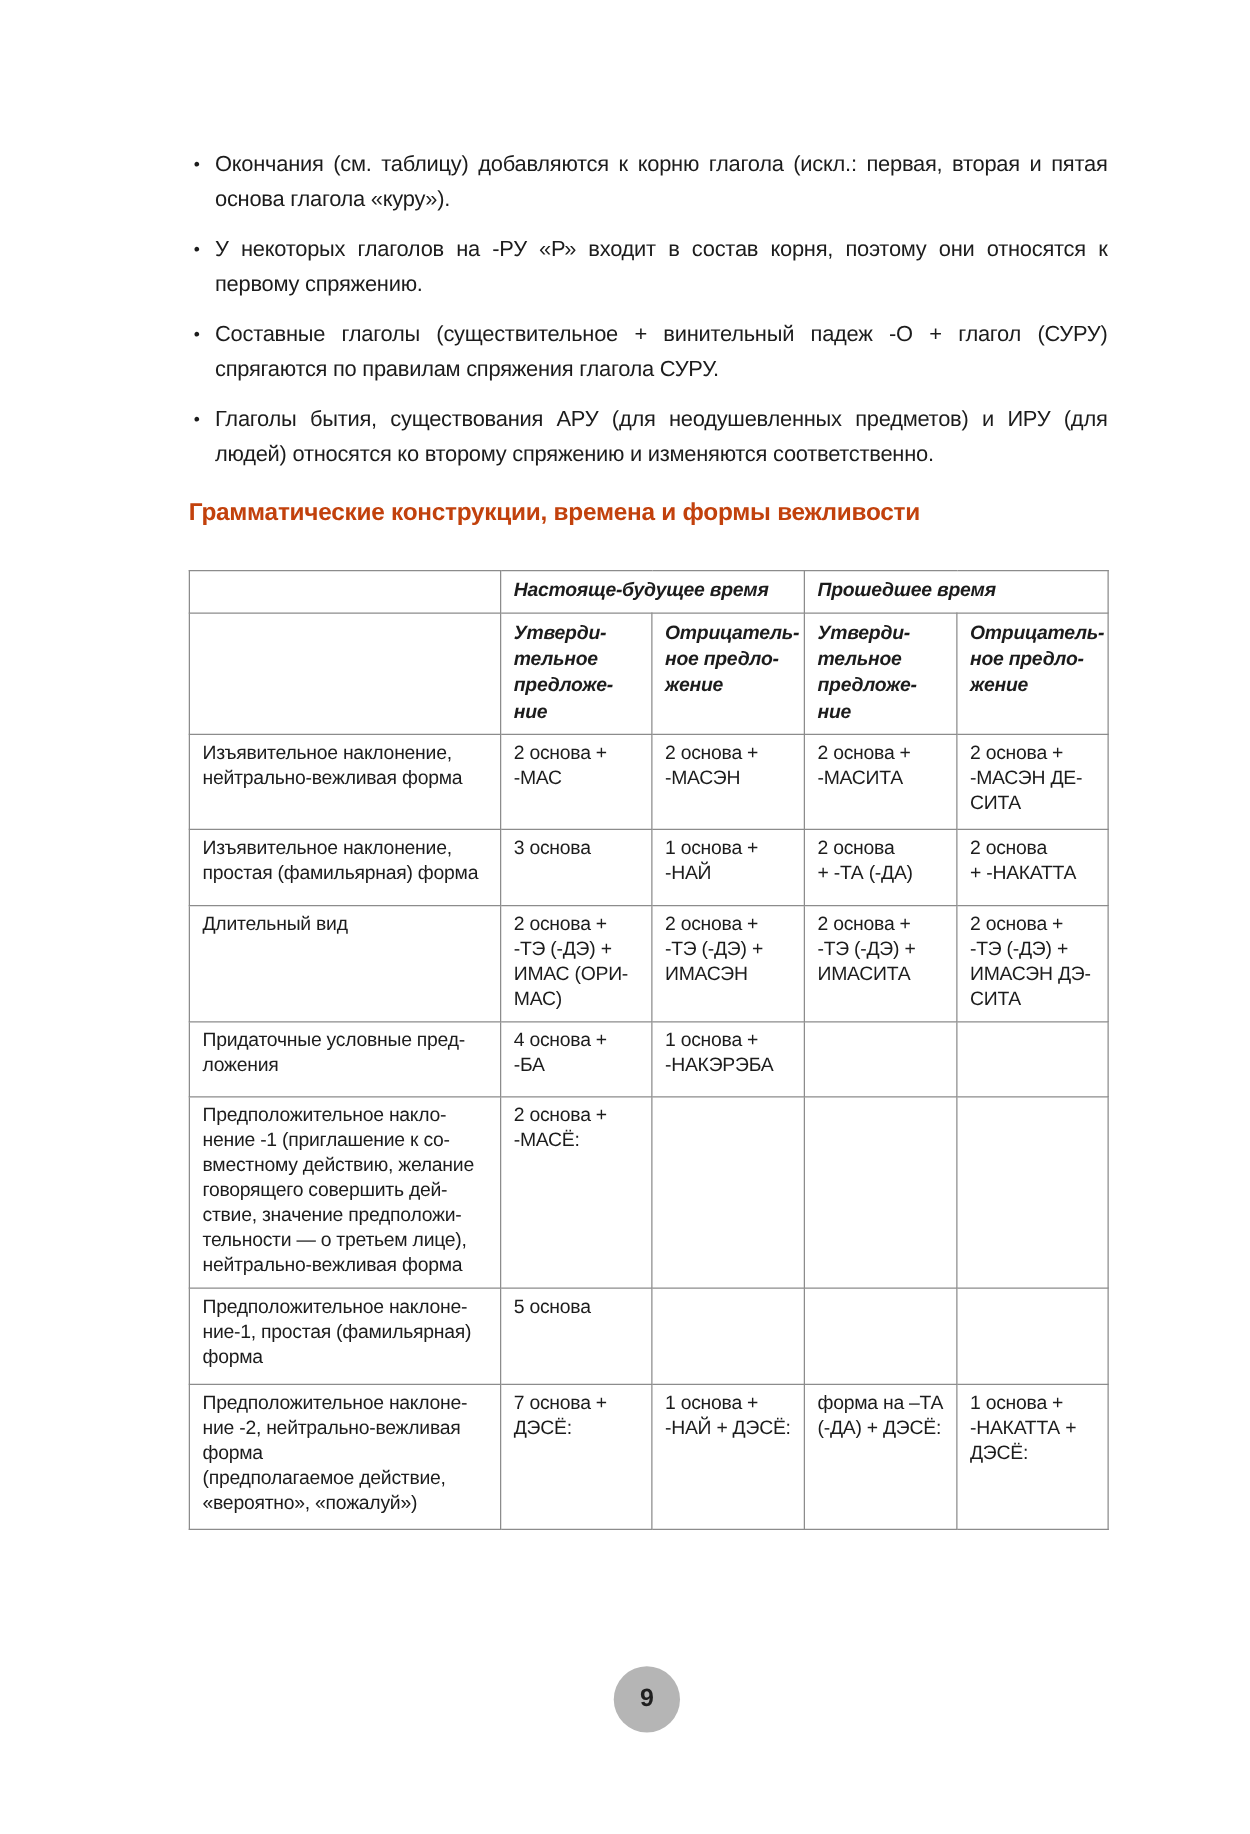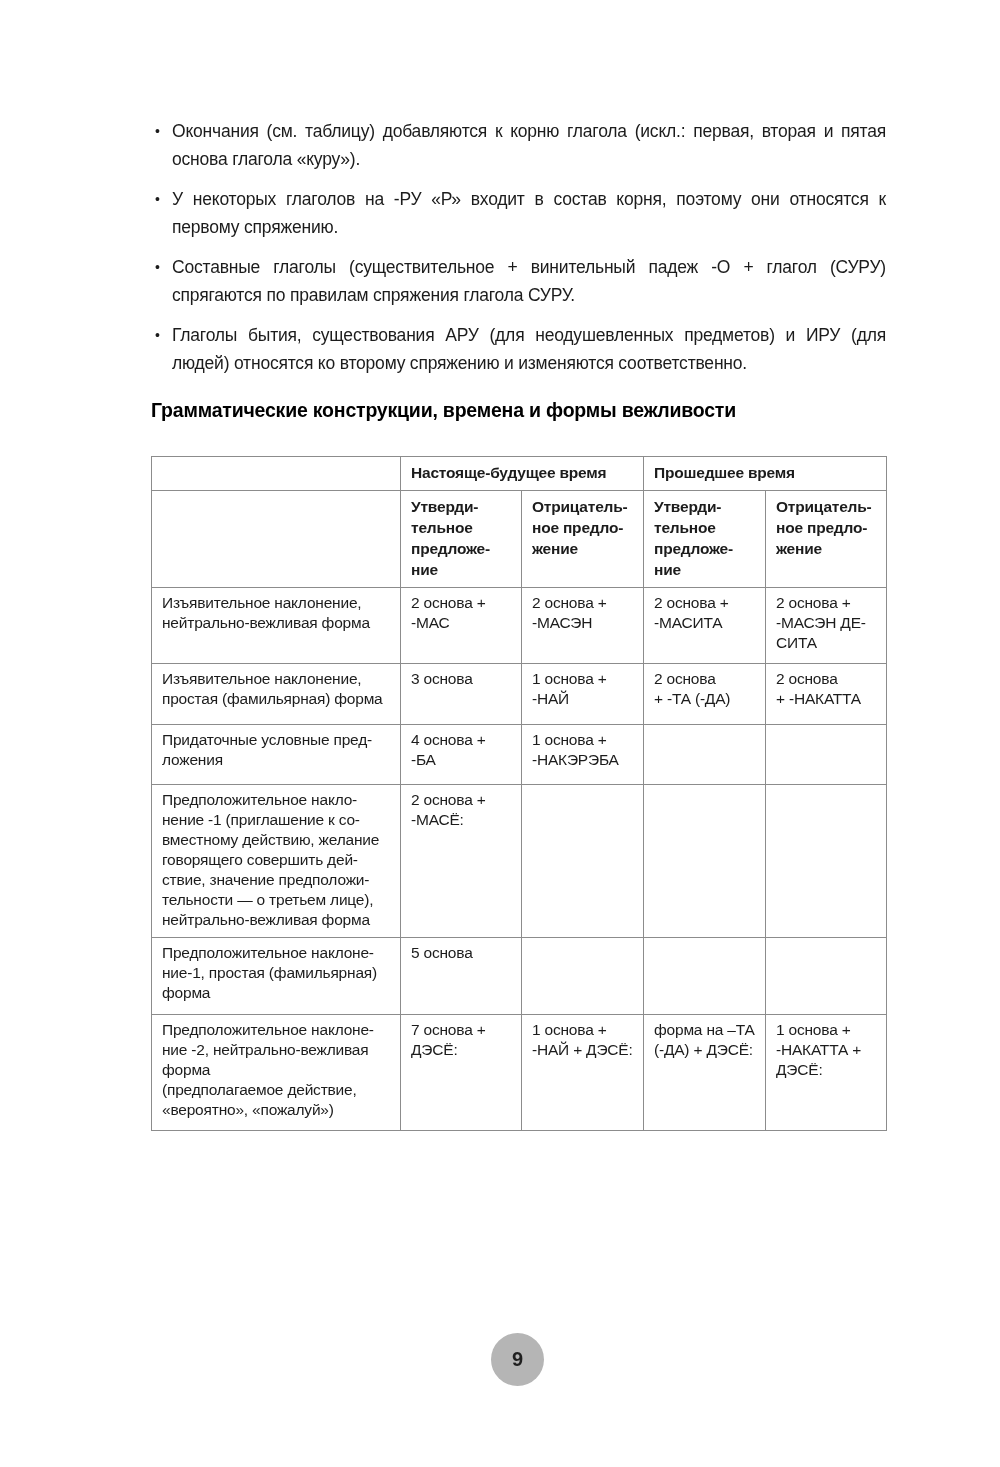--- a/index.html
+++ b/index.html
@@ -36,41 +36,42 @@
   }
   .bullet-text {
     flex: 1;
     text-align: justify;
   }
   h2.section-heading {
     margin: 20px 0 0 0;
     font-size: 19.5px;
     line-height: 26px;
     font-weight: bold;
-    color: #000000;
+    color: #c2410c;
     letter-spacing: -0.2px;
   }
   table.grammar-table {
     margin-top: 33px;
     border-collapse: collapse;
     table-layout: fixed;
     width: 735px;
   }
   table.grammar-table td {
     border: 1px solid #8c8c8c;
     vertical-align: top;
     padding: 5px 9px 7px 10px;
     font-size: 15.5px;
     line-height: 20px;
     white-space: pre-line;
     letter-spacing: -0.2px;
   }
   table.grammar-table td.hdr {
     font-weight: bold;
     line-height: 21px;
+    font-style: italic;
   }
   .page-badge {
     position: absolute;
     left: 491px; top: 1333px;
     width: 53px; height: 53px;
     border-radius: 50%;
     background: #b5b5b5;
     display: flex;
     align-items: center;
     justify-content: center;
@@ -153,20 +154,37 @@
         <td>Изъявительное наклонение,
 простая (фамильярная) форма</td>
         <td>3 основа</td>
         <td>1 основа +
 -НАЙ</td>
         <td>2 основа
 + -ТА (-ДА)</td>
         <td>2 основа
 + -НАКАТТА</td>
       </tr>
+      <tr style="height:92px">
+        <td>Длительный вид</td>
+        <td>2 основа +
+-ТЭ (-ДЭ) +
+ИМАС (ОРИ-
+МАС)</td>
+        <td>2 основа +
+-ТЭ (-ДЭ) +
+ИМАСЭН</td>
+        <td>2 основа +
+-ТЭ (-ДЭ) +
+ИМАСИТА</td>
+        <td>2 основа +
+-ТЭ (-ДЭ) +
+ИМАСЭН ДЭ-
+СИТА</td>
+      </tr>
       <tr style="height:60px">
         <td>Придаточные условные пред-
 ложения</td>
         <td>4 основа +
 -БА</td>
         <td>1 основа +
 -НАКЭРЭБА</td>
         <td></td>
         <td></td>
       </tr>

